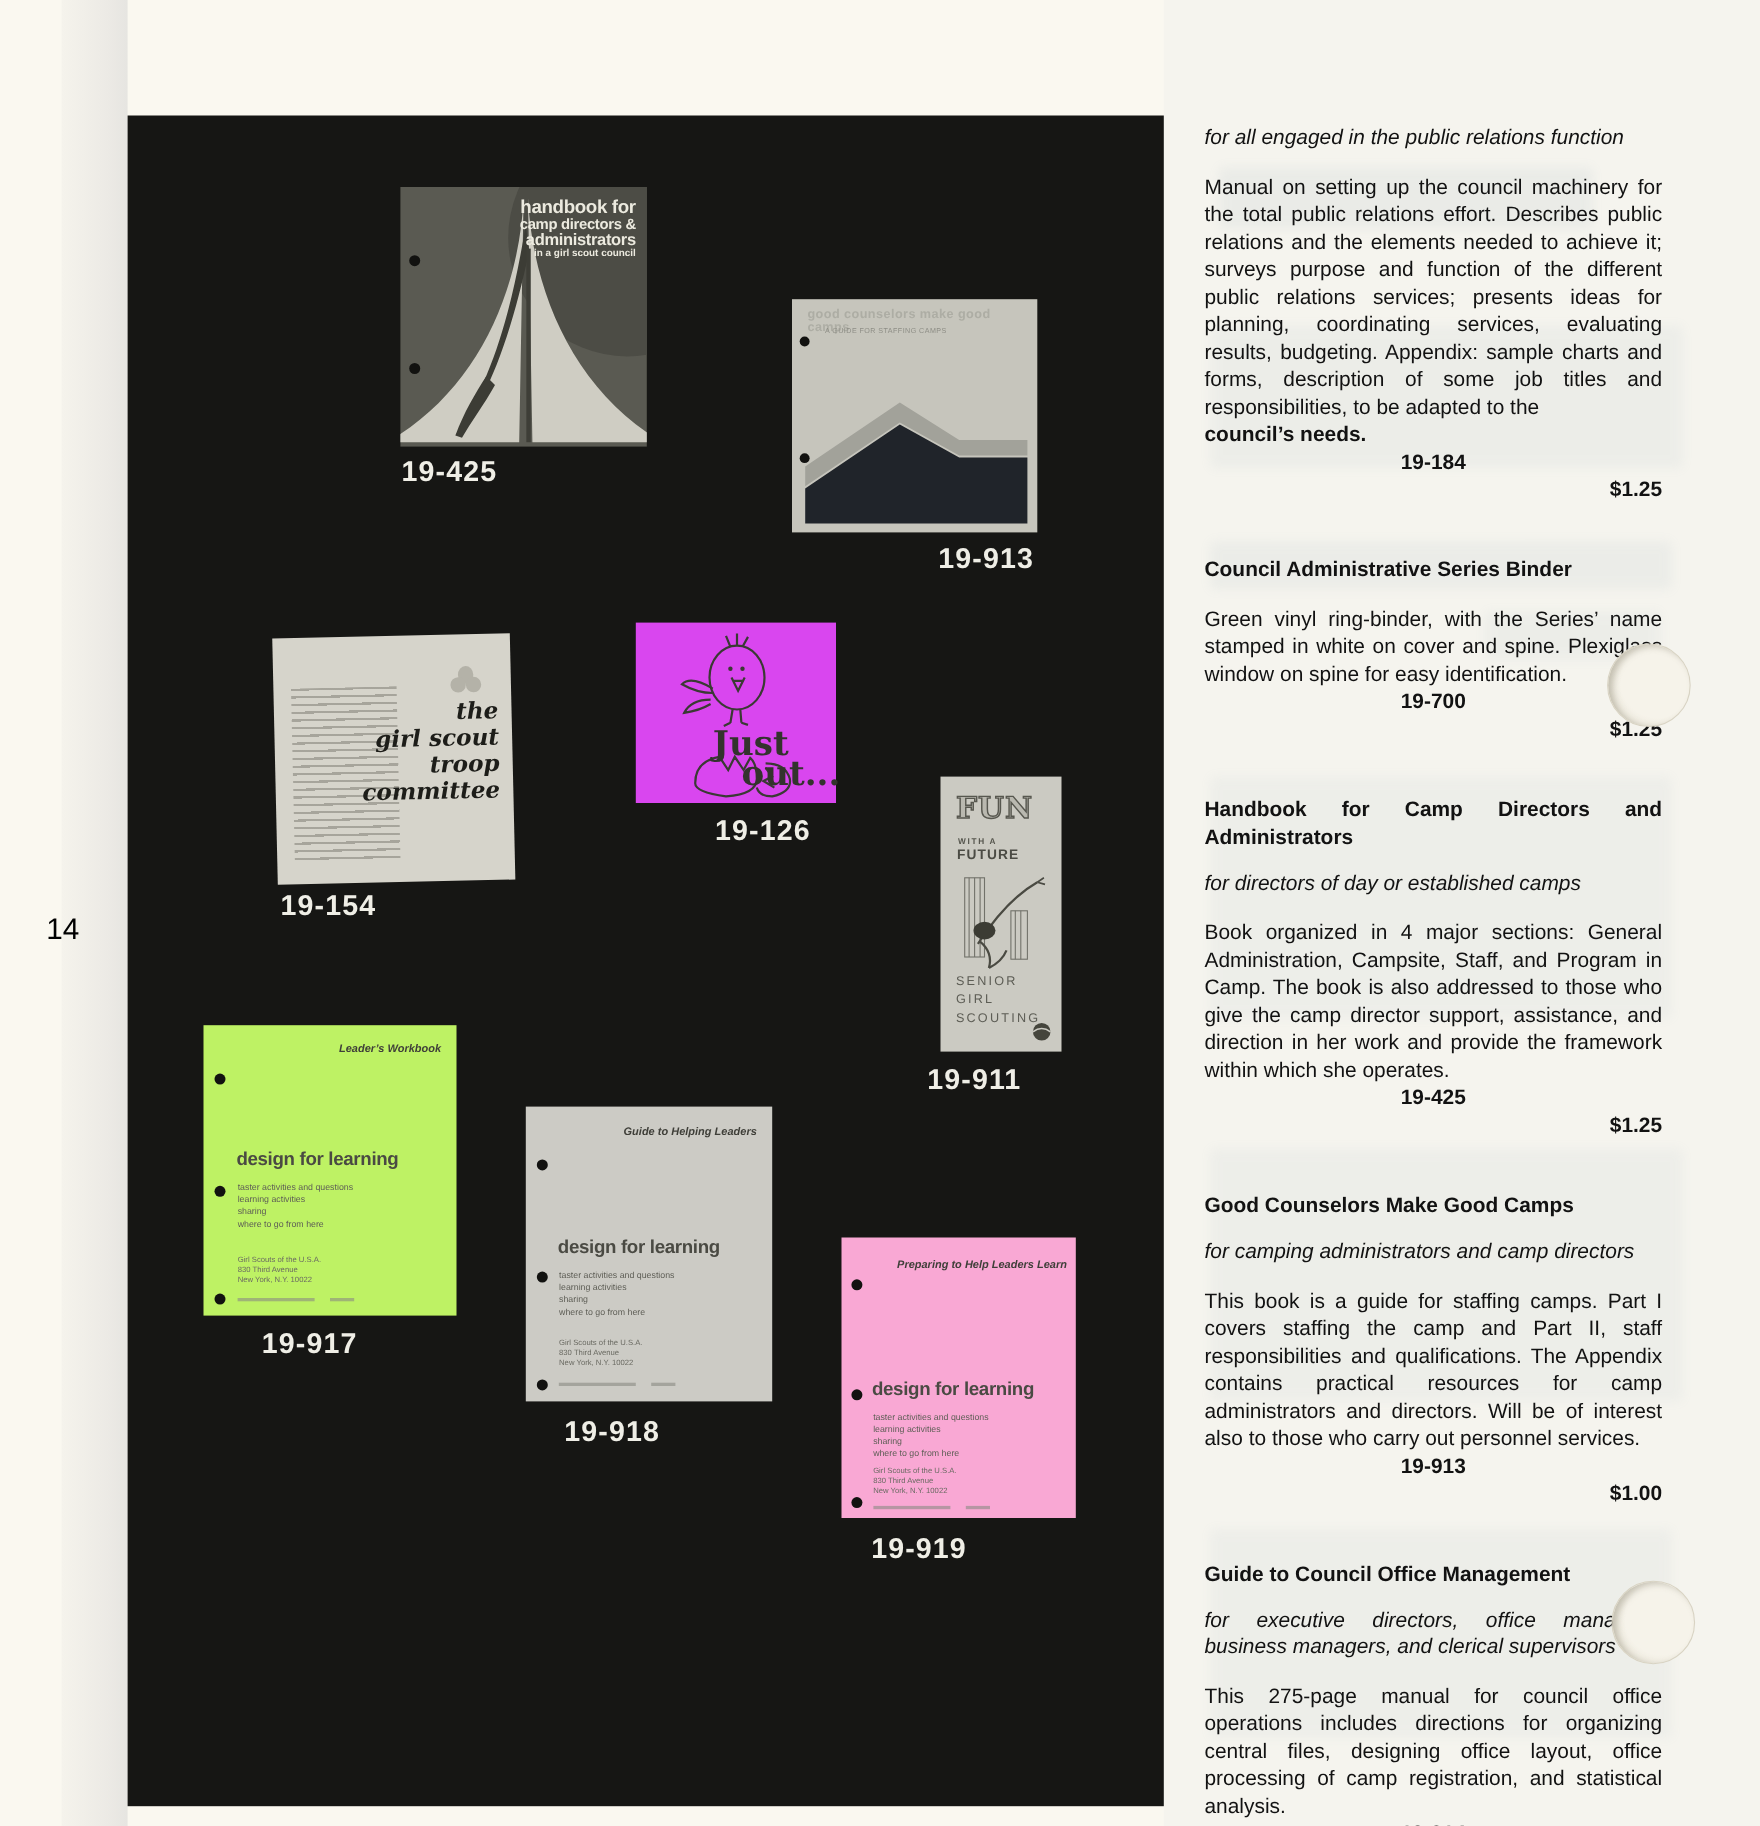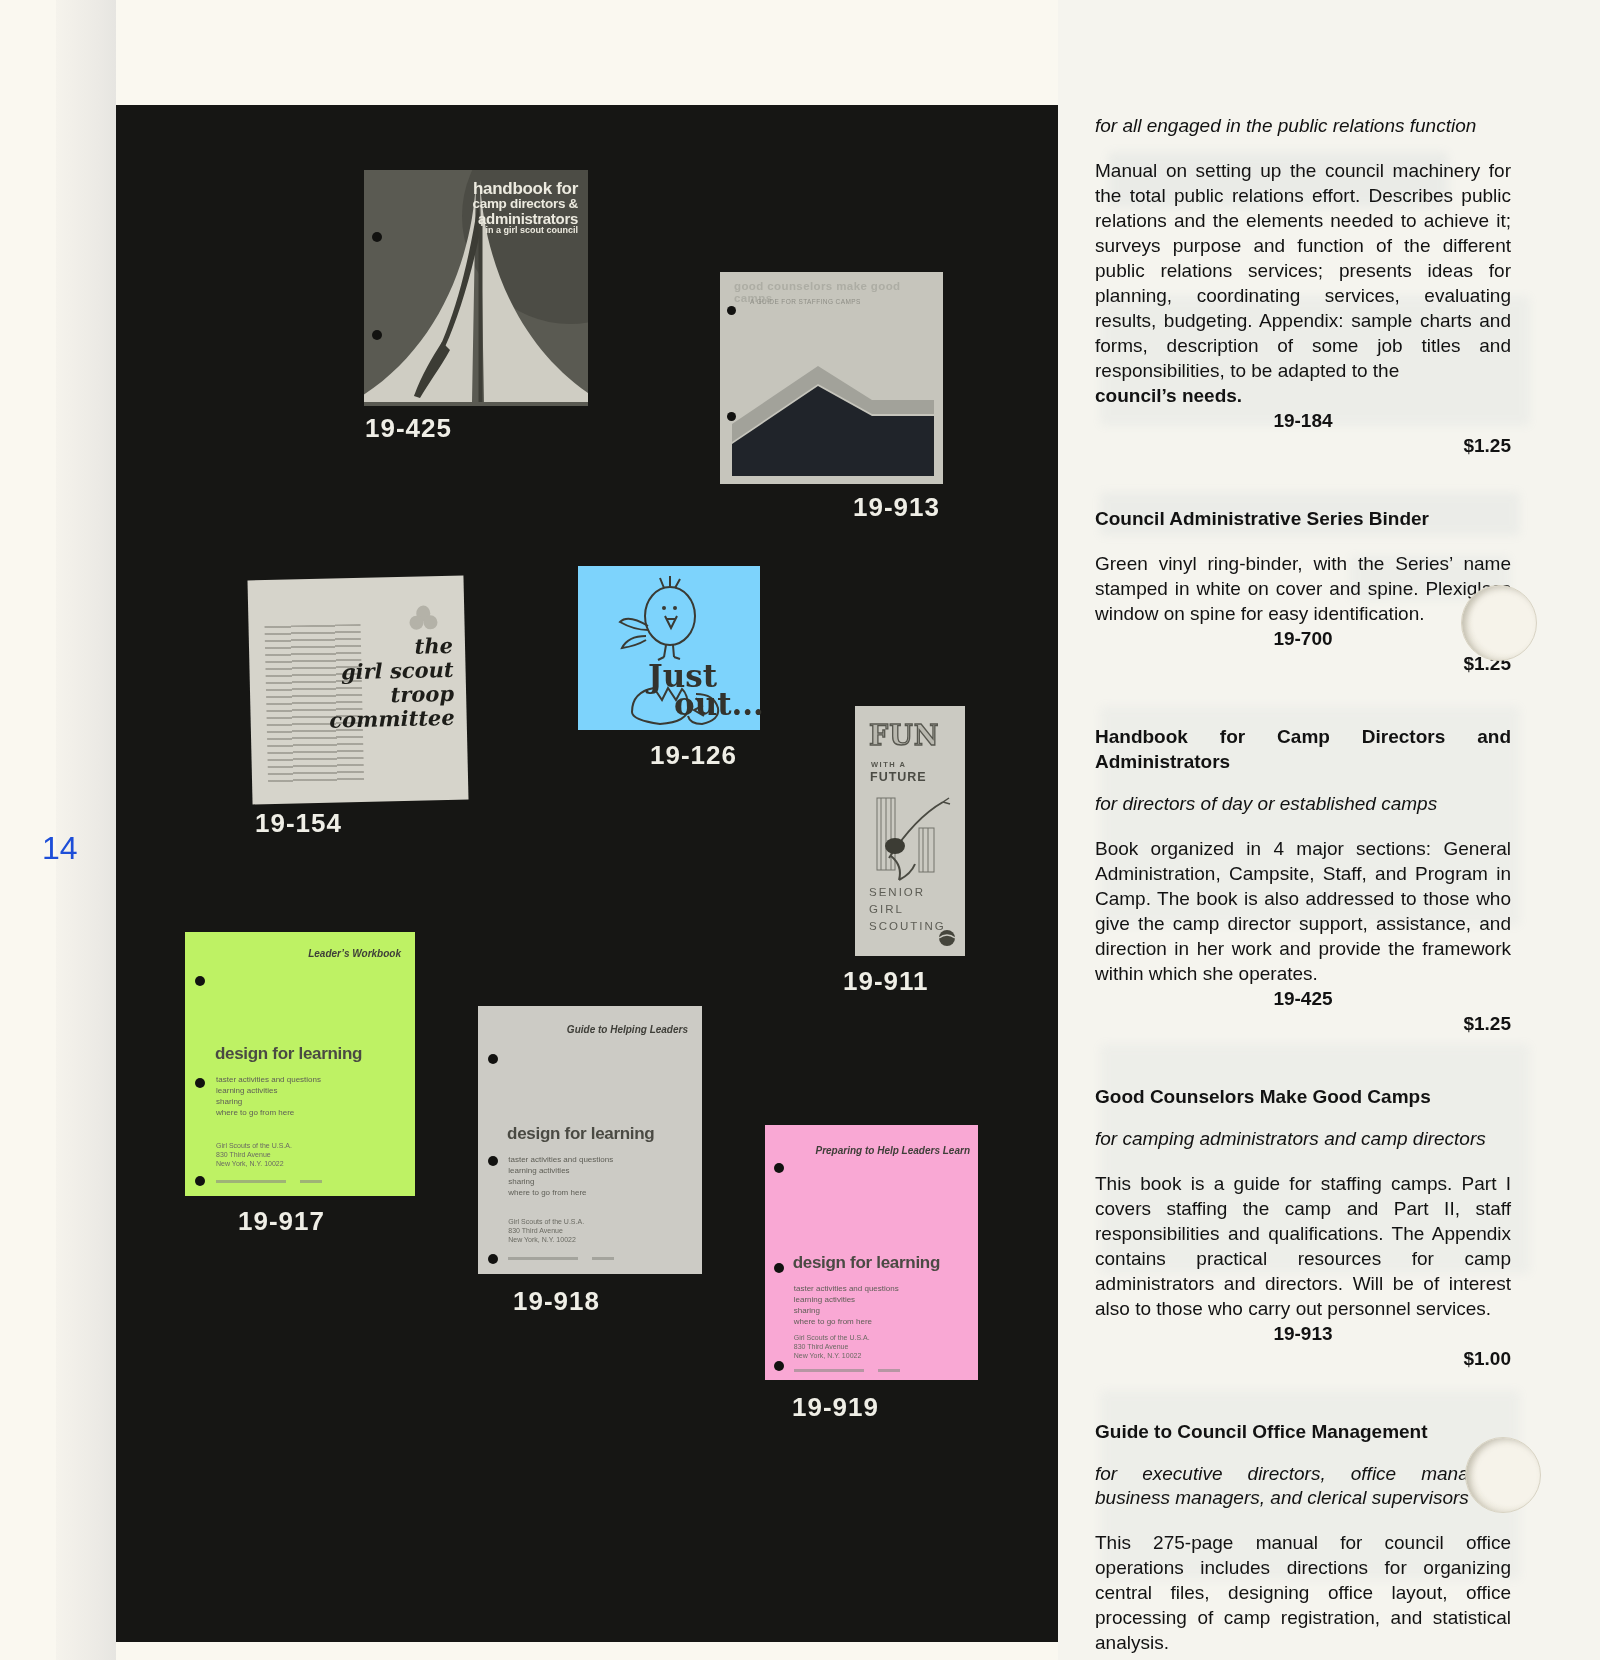--- a/index.html
+++ b/index.html
@@ -5,21 +5,21 @@
   html,body{margin:0;padding:0;}
   body{
     width:1600px;height:1660px;position:relative;overflow:hidden;
     background:#faf8f0;
     font-family:"Liberation Sans", sans-serif;
   }
   .gutter{position:absolute;left:56px;top:0;width:60px;height:1660px;
     background:linear-gradient(90deg,#f5f3ec 0%,#eceae5 70%,#e6e5e1 100%);}
   .panel{position:absolute;left:116px;top:105px;width:942px;height:1537px;background:#161614;}
   .rightcol{position:absolute;left:1058px;top:0;width:542px;height:1660px;background:#f5f4ee;}
-  .pagenum{position:absolute;left:42px;top:830px;font-size:32px;color:#1d4ed8;}
+  .pagenum{position:absolute;left:42px;top:830px;font-size:27px;color:#000000;}
 
   
   .catalog{position:absolute;left:1095px;top:96px;width:416px;z-index:2;color:#121212;}
   .section{margin-bottom:48px;}
   .sec-title{font-size:19px;font-weight:bold;line-height:25px;text-align:justify;}
   .sec-title .tnote{font-weight:normal;}
   .sec-aud{font-size:19px;font-style:italic;line-height:24px;margin-top:18px;text-align:justify;}
   .sec-body{font-size:19px;line-height:25px;margin-top:20px;text-align:justify;}
   .codeline{display:flex;font-size:19px;font-weight:bold;line-height:25px;flex-direction:column;}
   .codeline .tail{flex:1;text-align:left;}
@@ -49,21 +49,21 @@
 
   
   .c154{background:#d6d4cb;transform:rotate(-1.3deg);}
   .c154 .bars{position:absolute;left:16px;top:46px;width:96px;height:158px;opacity:.5;
     background:repeating-linear-gradient(#77756c 0 2px, transparent 2px 7px);}
   .c154 .ttl{position:absolute;right:12px;top:58px;text-align:right;
     font-family:"DejaVu Serif", serif;font-style:italic;font-weight:bold;
     font-size:21px;line-height:24px;color:#1d1d19;}
 
   
-  .c126{background:#7dd3fc;}
+  .c126{background:#d946ef;}
   .c126 .w1{position:absolute;left:70px;top:92px;font-family:"DejaVu Serif", serif;font-weight:bold;font-size:31px;color:#33332d;}
   .c126 .w2{position:absolute;left:96px;top:120px;font-family:"DejaVu Serif", serif;font-weight:bold;font-size:31px;color:#33332d;}
 
   
   .c911{background:#cbcac2;}
   .c911 .fun{position:absolute;left:14px;top:14px;font-family:"DejaVu Serif", serif;font-weight:bold;font-size:27px;
     color:#b9b8af;-webkit-text-stroke:1.3px #57574f;letter-spacing:1px;}
   .c911 .witha{position:absolute;left:16px;top:54px;font-size:7.5px;font-weight:bold;letter-spacing:1.5px;color:#55554d;}
   .c911 .future{position:absolute;left:15px;top:64px;font-size:12.5px;font-weight:bold;letter-spacing:1px;color:#4b4b44;}
   .c911 .foot{position:absolute;left:14px;top:178px;font-size:11.5px;letter-spacing:2px;line-height:17px;color:#5d5d55;}

